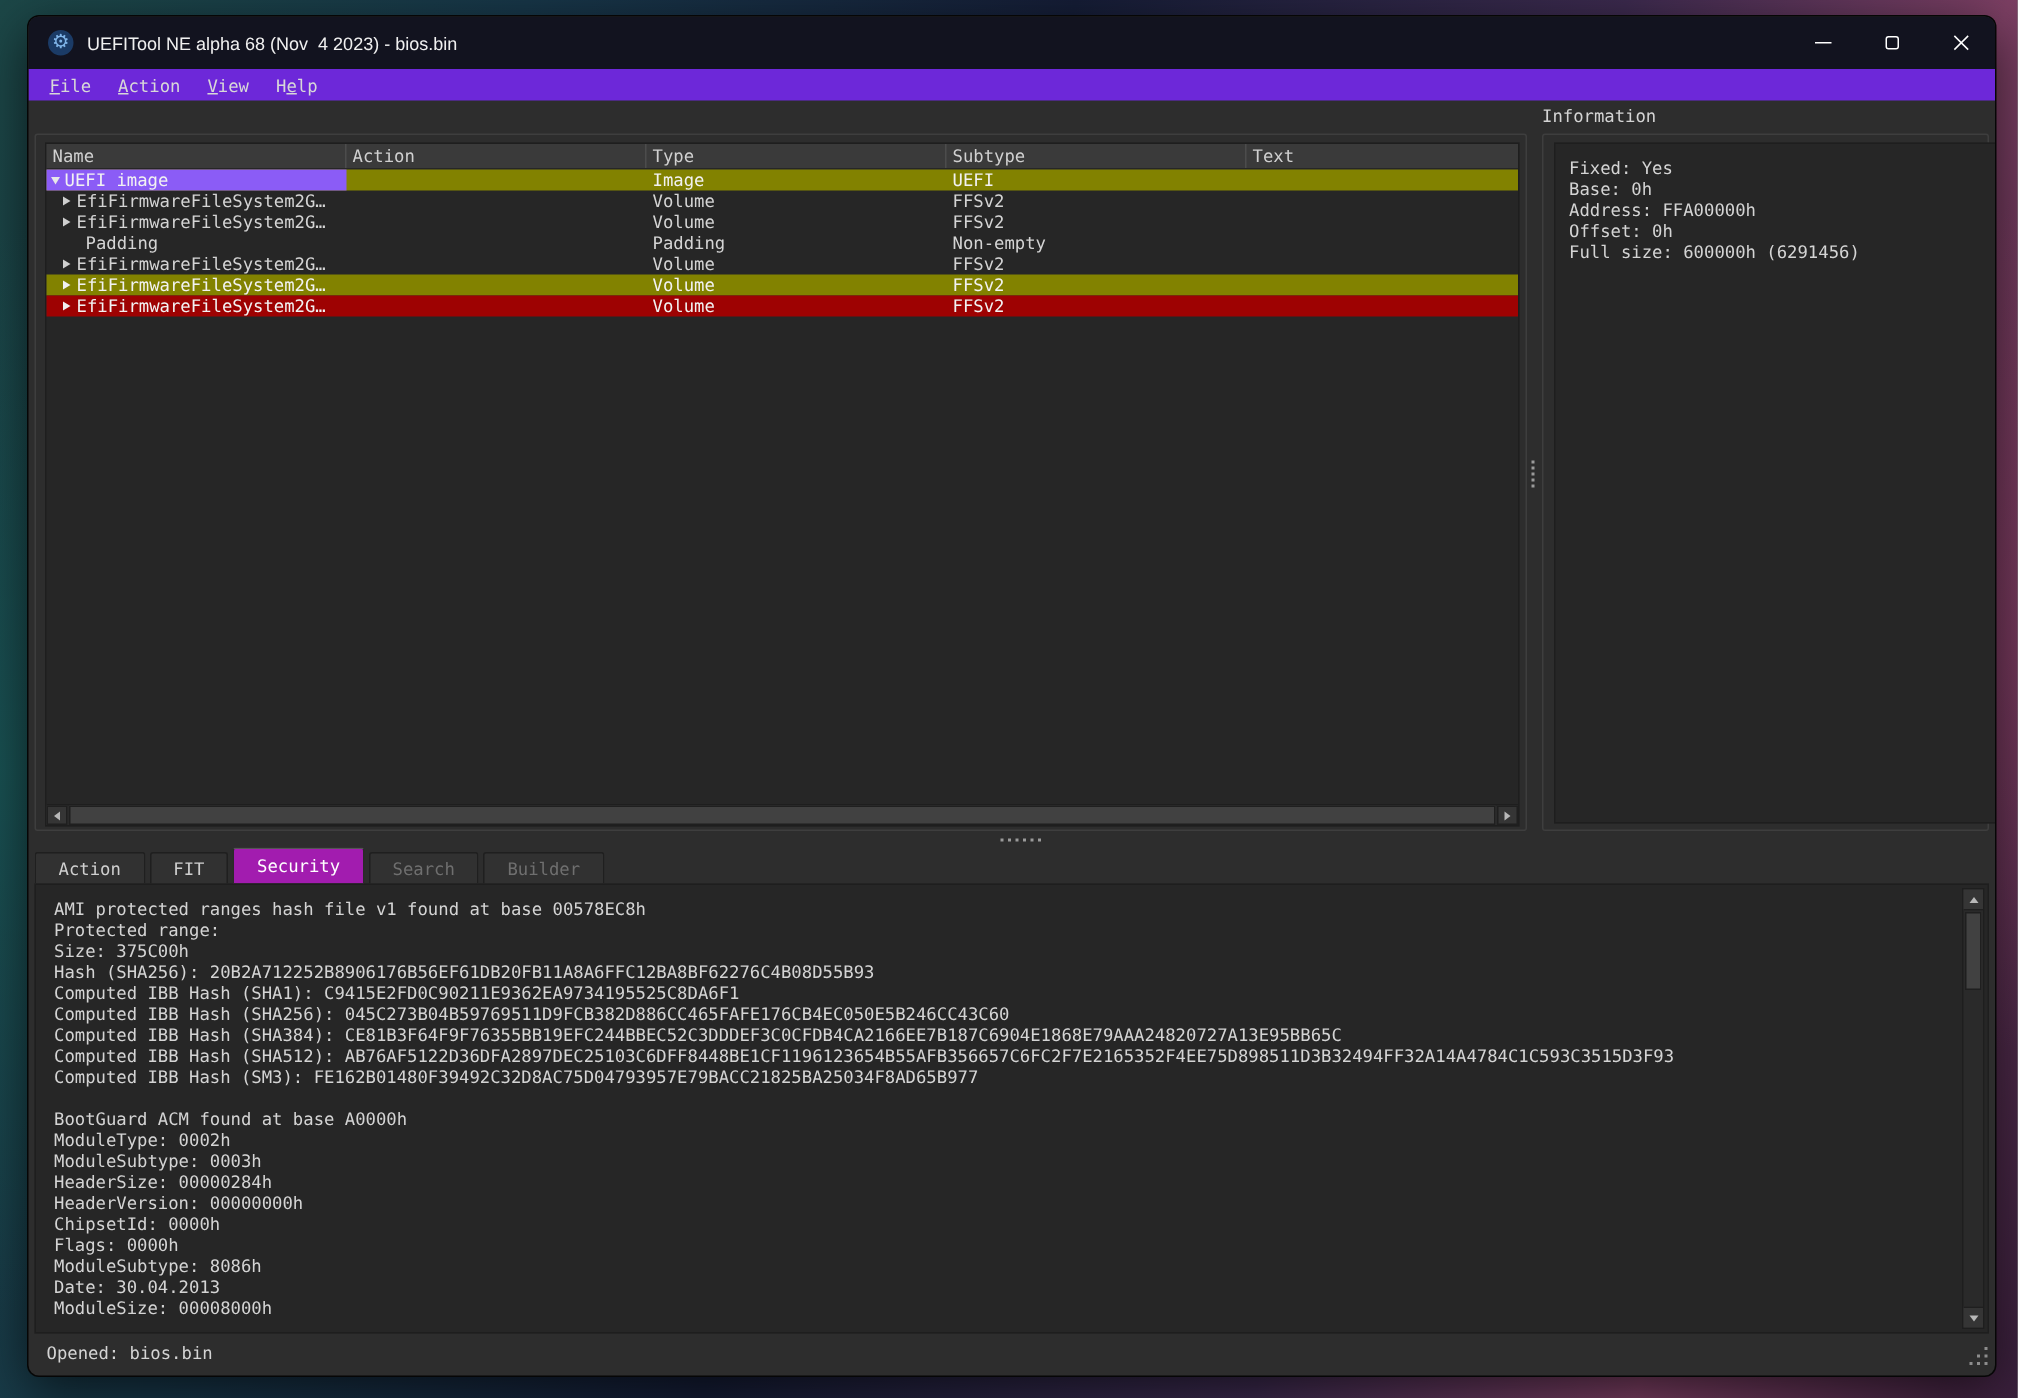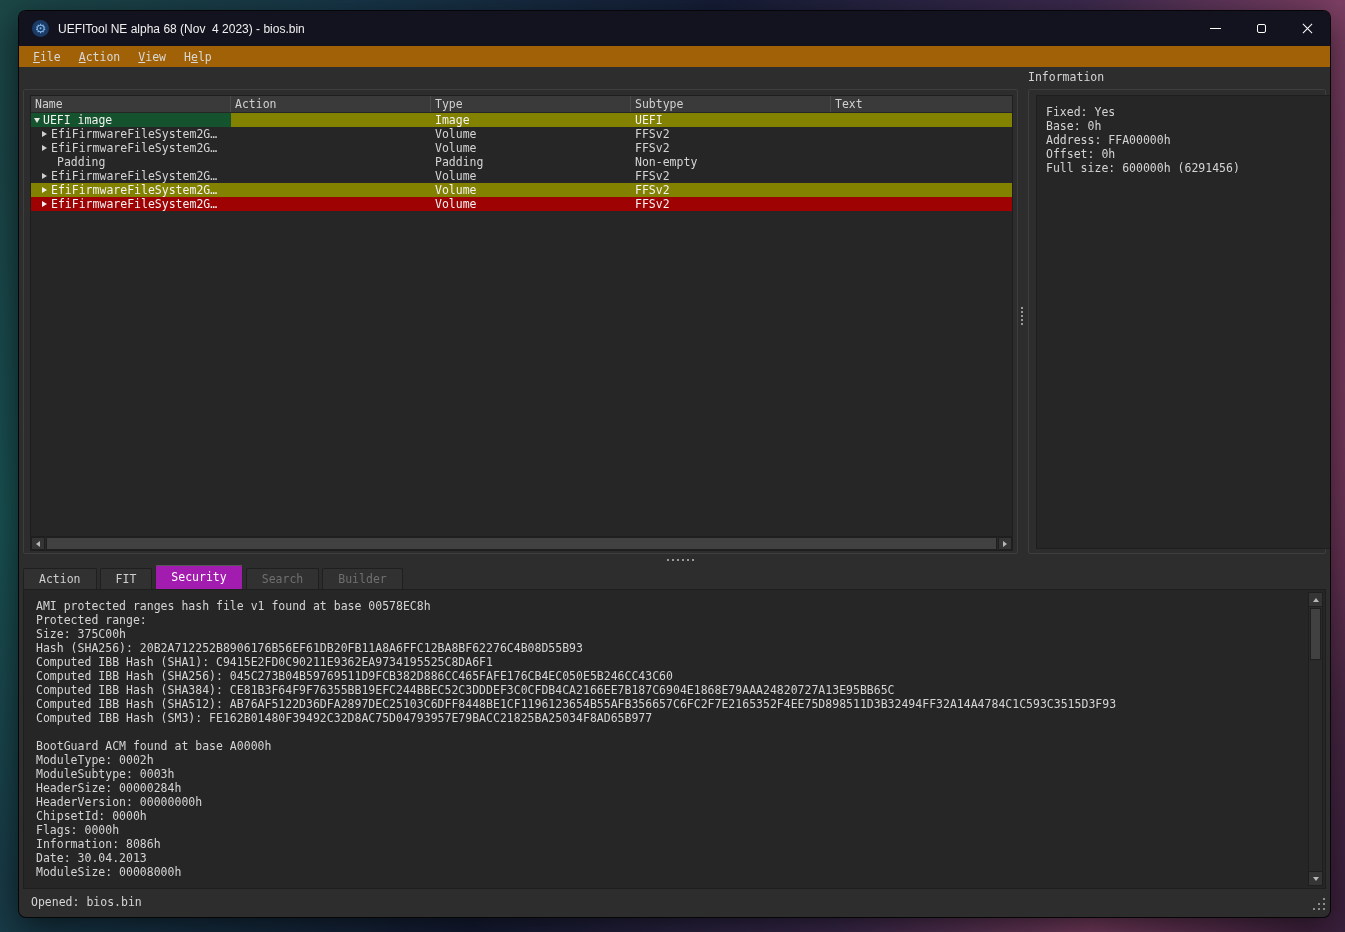--- a/index.html
+++ b/index.html
@@ -28,38 +28,38 @@
   .win-controls { margin-left:auto; display:flex; height:100%; }
   .win-btn { width:46px; height:100%; display:flex; align-items:center; justify-content:center; }
   .ic-min { width:11px; height:1px; background:#fff; }
   .ic-max { width:9px; height:9px; border:1px solid #fff; border-radius:2px; }
   .ic-close { position:relative; width:11px; height:11px; }
   .ic-close::before,.ic-close::after { content:""; position:absolute; left:-1px; top:5px;
     width:13px; height:1px; background:#fff; }
   .ic-close::before{ transform:rotate(45deg);} .ic-close::after{ transform:rotate(-45deg);}
   
   .menubar { position:absolute; left:0; top:35px; right:0; height:21px; display:flex;
-    align-items:center; padding-left:5px; background:#a16207; }
+    align-items:center; padding-left:5px; background:#6d28d9; }
   .menu-item { padding:2px 9px; color:#d8d8d8; }
   .menu-item .accel { text-decoration:underline; }
   
   .panel-label { position:absolute; color:#d4d4d4; }
   .groupbox { position:absolute; border:1px solid #3e3e3e; border-radius:2px; background:#2d2d2d; }
   .inner { position:absolute; background:#262626; border:1px solid #1e1e1e; }
   
   .tree-header { display:flex; height:17px; background:#3a3a3a; border-bottom:1px solid #262626;justify-content:center; }
   .th { padding:1px 0 0 4px; color:#d0d0d0; border-right:1px solid #4c4c4c; overflow:hidden; white-space:nowrap; }
   .th:last-child { border-right:none; }
   .c0{width:200px;} .c1{width:200px;} .c2{width:200px;} .c3{width:200px;} .c4{width:181px;}
   .tree-row { display:flex; height:14px; line-height:14px; white-space:nowrap; }
   .td { overflow:hidden; padding-left:4px; }
   .name-cell { display:flex; align-items:center; padding-left:0; }
   .row-olive { background:#828200; color:#f2f2f2; }
   .row-red { background:#9e0202; color:#f2f2f2; }
-  .sel-cell { background:#14532d; }
+  .sel-cell { background:#8b5cf6; }
   .exp { display:inline-block; width:0; height:0; flex:none; }
   .exp-right { border-left:5px solid #cfcfcf; border-top:3.5px solid transparent; border-bottom:3.5px solid transparent; margin:0 4px 0 4px; }
   .exp-down  { border-top:5px solid #e8e8e8; border-left:3.5px solid transparent; border-right:3.5px solid transparent; margin:0 3px 0 3px; }
   .lvl1 { margin-left:11px; }
   .noexp { margin-left:26px; }
   
   .hscroll { position:absolute; left:0; right:0; bottom:0; height:14px; background:#2a2a2a;
     border-top:1px solid #1e1e1e; display:flex; }
   .sb-btn { width:14px; height:100%; background:#353535; border:1px solid #1f1f1f;
     display:flex; align-items:center; justify-content:center; flex:none; }
@@ -268,21 +268,21 @@
       <div class="tline">Computed IBB Hash (SHA512): AB76AF5122D36DFA2897DEC25103C6DFF8448BE1CF1196123654B55AFB356657C6FC2F7E2165352F4EE75D898511D3B32494FF32A14A4784C1C593C3515D3F93</div>
       <div class="tline">Computed IBB Hash (SM3): FE162B01480F39492C32D8AC75D04793957E79BACC21825BA25034F8AD65B977</div>
       <div class="tline"></div>
       <div class="tline">BootGuard ACM found at base A0000h</div>
       <div class="tline">ModuleType: 0002h</div>
       <div class="tline">ModuleSubtype: 0003h</div>
       <div class="tline">HeaderSize: 00000284h</div>
       <div class="tline">HeaderVersion: 00000000h</div>
       <div class="tline">ChipsetId: 0000h</div>
       <div class="tline">Flags: 0000h</div>
-      <div class="tline">Information: 8086h</div>
+      <div class="tline">ModuleSubtype: 8086h</div>
       <div class="tline">Date: 30.04.2013</div>
       <div class="tline">ModuleSize: 00008000h</div>
     </div>
     <div class="vscroll">
       <div class="sb-btn-v">
           <span class="tri-up"></span>
         </div>
       <div class="sb-thumb-v"></div>
       <div class="sb-btn-v bottom">
           <span class="tri-down"></span>

